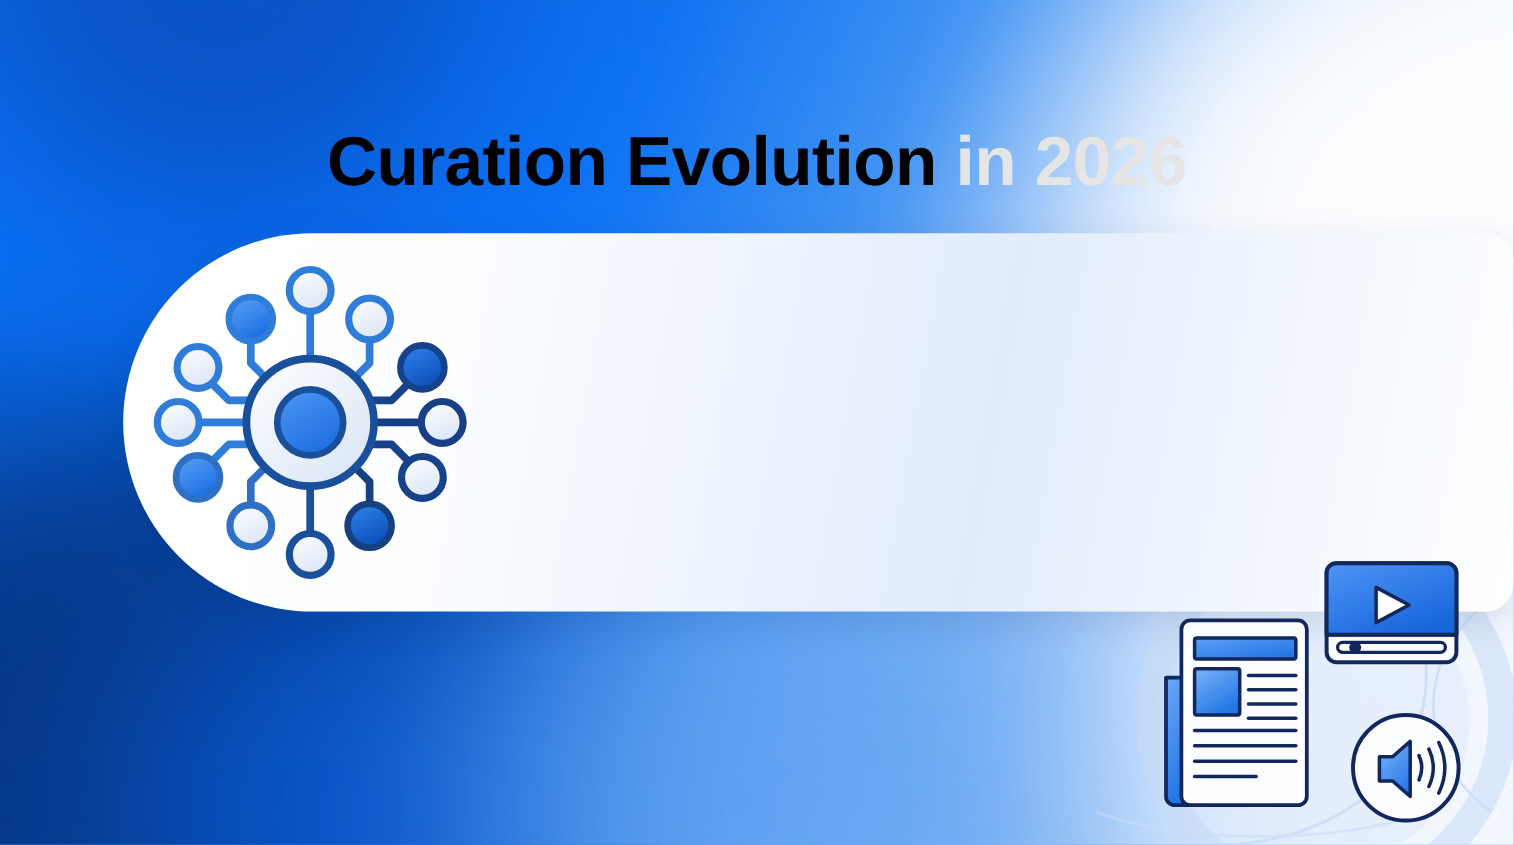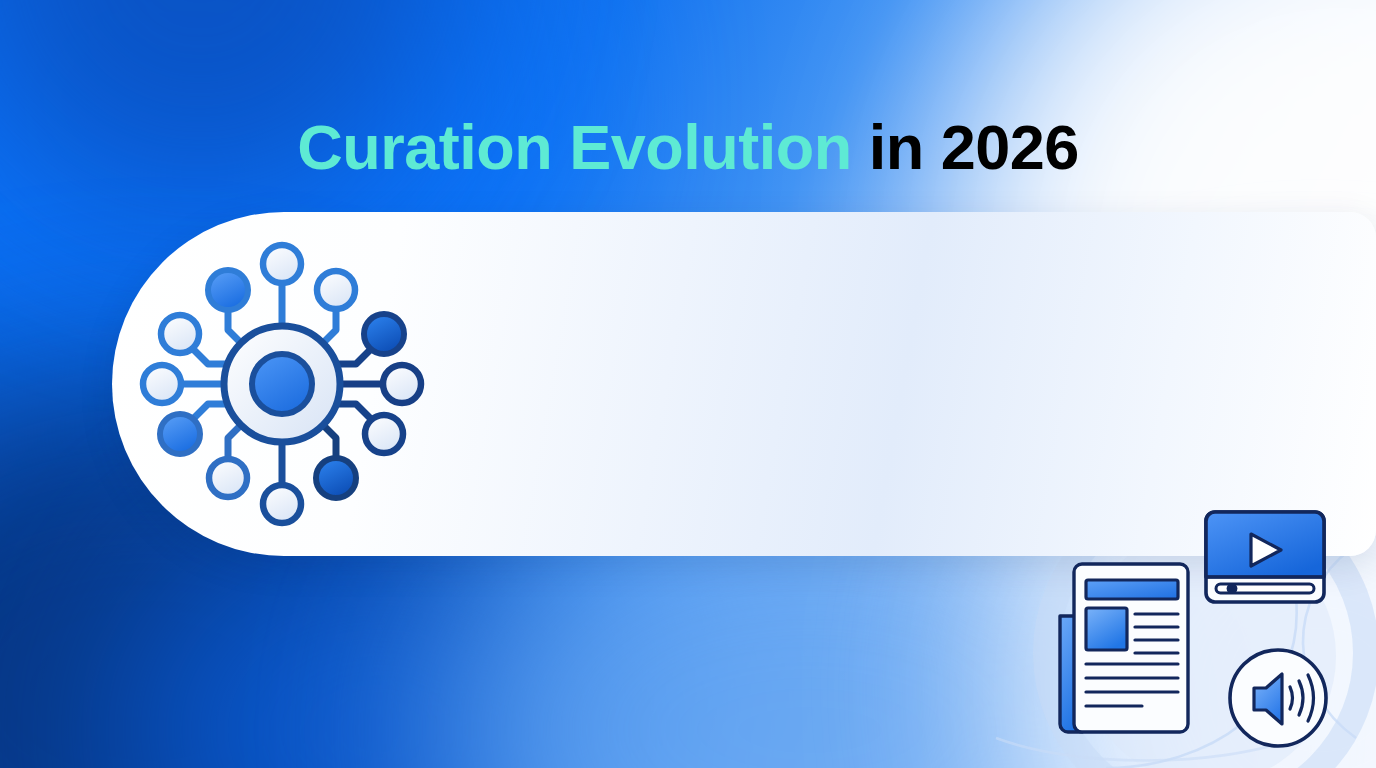--- a/index.html
+++ b/index.html
@@ -93,24 +93,24 @@
     left: 0; right: 0;
     top: 72px;
     text-align: center;
     font-size: 63px;
     font-weight: 700;
     letter-spacing: -0.5px;
     line-height: 1.05;
     white-space: nowrap;
   }
   .title .t-light {
-    color: #5eead4;
+    color: #000000;
   }
   .title .t-dark {
-    color: #000000;
+    color: #e5e5e5;
   }
 
   
   .card {
     position: absolute;
     left: 112px;
     top: 212px;
     width: 1264px;
     height: 344px;
     border-radius: 172px 26px 26px 172px;

